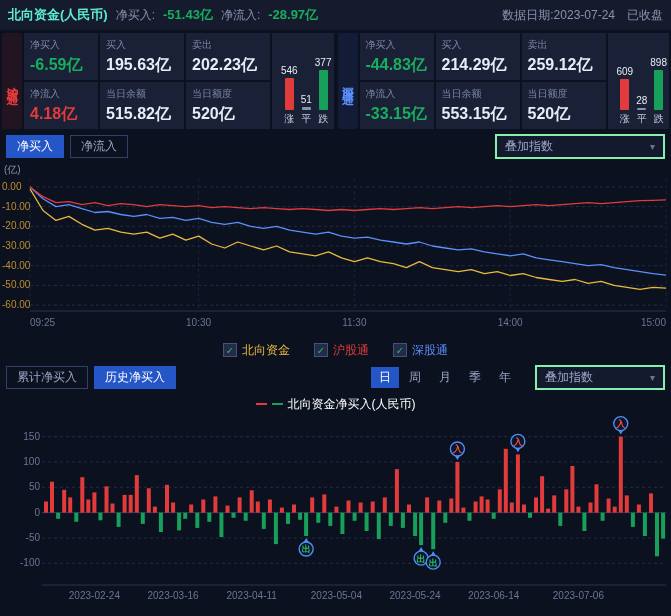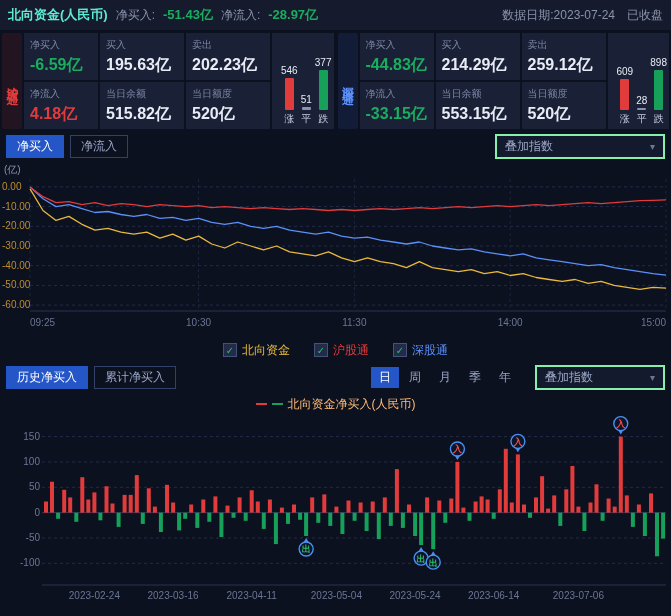--- a/index.html
+++ b/index.html
@@ -52,21 +52,21 @@
   .pbtn.active{background:#2456c7;color:#fff}
   .periods{display:flex;align-items:center;gap:2px;margin-left:auto}
   .periods + .overlay{margin-left:10px}
 
   
   .legendrow{display:flex;justify-content:center;gap:24px;align-items:center;height:22px;font-size:12px}
   .lgitem{display:flex;align-items:center;cursor:pointer}
   .cb{width:12px;height:12px;background:#222b47;border:1px solid #46517a;display:inline-flex;
       align-items:center;justify-content:center;font-size:10px;color:#2dbd6e;margin-right:5px}
   .lg-y{color:#e8b93c}.lg-r{color:#e23b3b}.lg-b{color:#5b8ff9}
-  .histlegend{display:flex;justify-content:center;align-items:center;gap:5px;height:22px;font-size:12px;color:#fdba74}
+  .histlegend{display:flex;justify-content:center;align-items:center;gap:5px;height:22px;font-size:12px;color:#ffffff}
   .dash{width:11px;height:2px;display:inline-block}
   .dash.r{background:#e23b3b}.dash.g{background:#16a05a}
 </style>
 </head>
 <body>
 
 <div class="hdr">
   <span class="title">北向资金(人民币)</span>
   <span class="lbl">净买入:</span>
   <span class="valg">-51.43亿</span>
@@ -225,22 +225,22 @@
     <span class="cb">✓</span>
     <span class="lg-r">沪股通</span>
   </span>
   <span class="lgitem">
     <span class="cb">✓</span>
     <span class="lg-b">深股通</span>
   </span>
 </div>
 
 <div class="tabrow" style="height:24px">
+  <span class="tab">累计净买入</span>
   <span class="tab active">历史净买入</span>
-  <span class="tab">累计净买入</span>
   <span class="periods">
     <span class="pbtn active">日</span>
     <span class="pbtn">周</span>
     <span class="pbtn">月</span>
     <span class="pbtn">季</span>
     <span class="pbtn">年</span>
   </span>
   <span class="overlay w2">
     <span>叠加指数</span>
     <span class="chev">▾</span>

